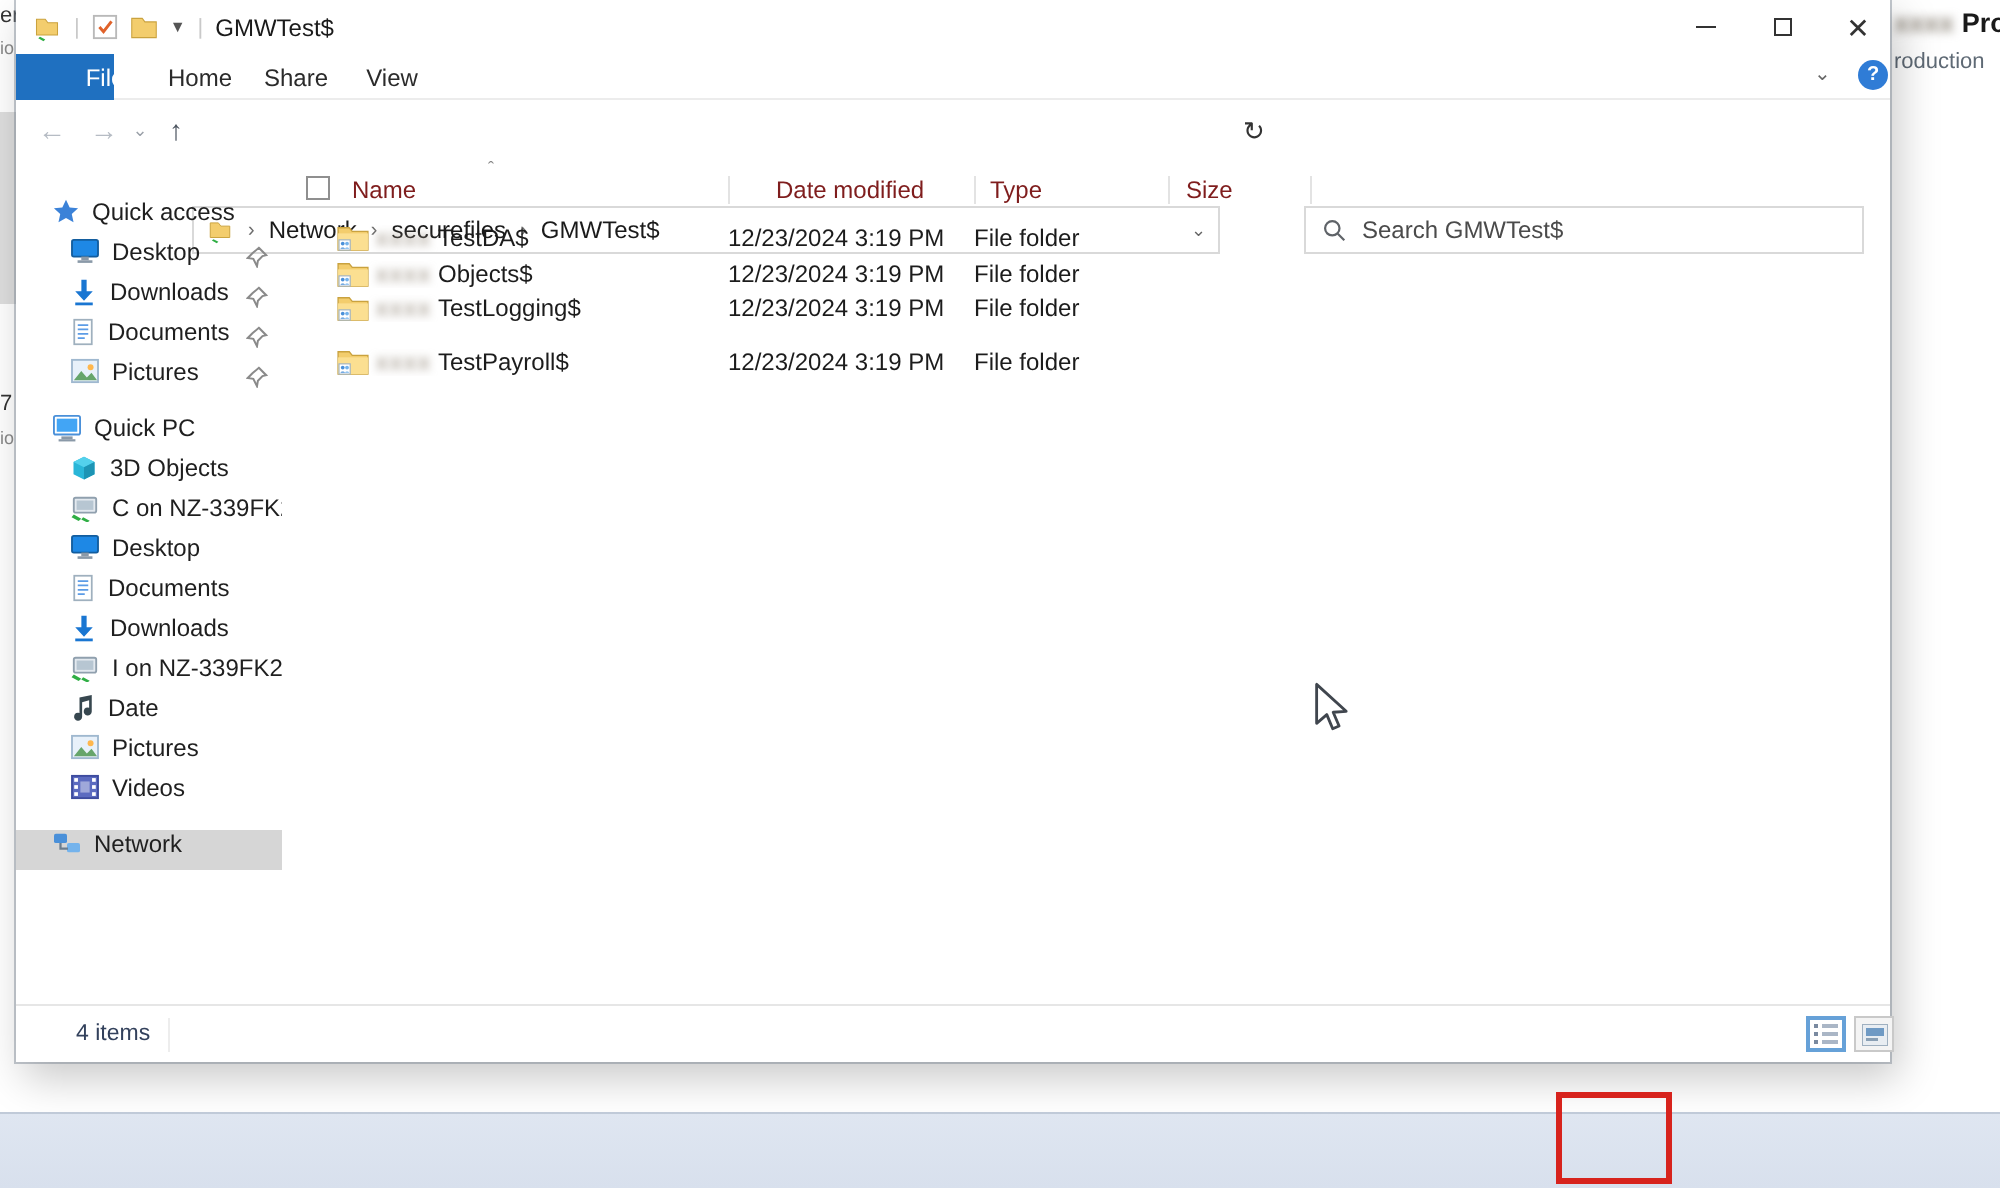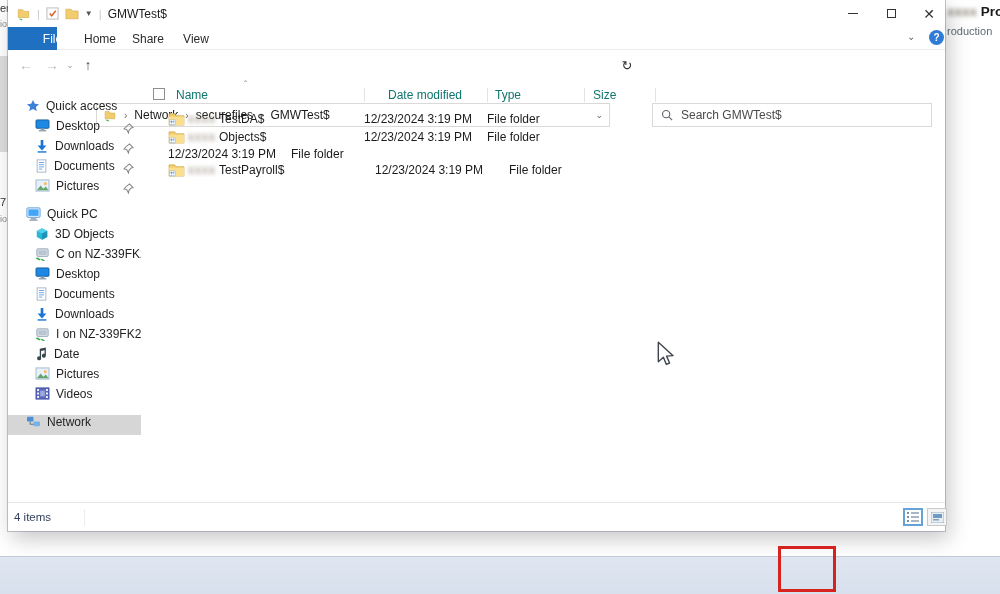--- a/index.html
+++ b/index.html
@@ -25,29 +25,29 @@
   .search-box { position:absolute; left:644px; top:53px; width:280px; height:24px; border:1px solid #d9d9d9; display:flex; align-items:center; padding:0 8px; gap:8px; background:#fff; }
   .search-ph { color:#4b4b4b; }
 
   
   .side-item { position:absolute; left:0; width:133px; height:20px; display:flex; align-items:flex-start; gap:6px; overflow:hidden; white-space:nowrap; }
   .side-item.sel { background:#d6d6d6; }
   .side-item .lbl { font-size:12px; color:#1f1f1f; }
   .pin { position:absolute; left:115px; top:4px; }
 
   
-  .col-head { position:absolute; top:86px; height:18px; color:#0f766e; font-size:12px; display:flex; align-items:center; }
+  .col-head { position:absolute; top:86px; height:18px; color:#7f1d1d; font-size:12px; display:flex; align-items:center; }
   .col-sep { position:absolute; top:88px; width:1px; height:14px; background:#e3e3e3; }
   .file-row { position:absolute; left:160px; height:18px; display:flex; align-items:center; }
   .cell-name { display:flex; align-items:center; gap:3px; width:196px; overflow:hidden; }
   .cell { color:#1c1c1c; font-size:12px; }
   .rowblur { filter:blur(2.1px); color:#94897a; letter-spacing:1px; }
 
   .statusbar { position:absolute; left:0; right:0; bottom:0; height:29px; border-top:1px solid #e6e6e6; }
-  .items-count { position:absolute; left:6px; top:8px; color:#33415c; font-size:11.5px; }
+  .items-count { position:absolute; left:30px; top:8px; color:#33415c; font-size:11.5px; }
 
   
   .taskbar { position:absolute; left:0; top:556px; width:1000px; height:38px;
              background:linear-gradient(#dfe6f1,#d8e0ed); border-top:1px solid rgba(150,160,178,.35); }
   .red-annot { position:absolute; left:778px; top:546px; width:58px; height:46px; border:3px solid #d7231d; z-index:30; }
 </style>
 </head>
 <body>
 
 <div class="abs" style="left:0;top:2px;font-size:11px;color:#333;">er</div>
@@ -349,25 +349,40 @@
             </svg>
           </span>
           <span class="rowblur">xxxx</span>
           <span class="cell">Objects$</span>
         </span>
         <span class="cell" style="width: 123px;">12/23/2024 3:19 PM</span>
         <span class="cell" style="width: 98px;">File folder</span>
         <span class="cell"></span>
       </div>
       <div class="file-row" style="top: 145px;">
+        <span class="cell-name">
+          <span style="display: flex;">
+            <svg width="17" height="14" viewBox="0 0 18 15">
+              <path d="M1 2h6l1.6 2H17v10H1z" fill="#f3cd6d" stroke="#c9a23f" stroke-width=".7"></path>
+              <path d="M1 5h16v9H1z" fill="#fbdf91"></path>
+              <rect x="1.5" y="8.5" width="6" height="5.5" fill="#fff" stroke="#9fb0be" stroke-width=".6"></rect>
+              <circle cx="3.5" cy="10.5" r="1" fill="#4a90d9"></circle>
+              <circle cx="5.8" cy="10.5" r="1" fill="#74b3ec"></circle>
+              <path d="M2.2 13.3c.5-1 2-1 2.6 0z" fill="#4a90d9"></path>
+              <path d="M4.6 13.3c.5-1 2-1 2.4 0z" fill="#74b3ec"></path>
+            </svg>
+          </span>
+          <span class="rowblur">xxxx</span>
+          <span class="cell">TestLogging$</span>
+        </span>
         <span class="cell" style="width: 123px;">12/23/2024 3:19 PM</span>
         <span class="cell" style="width: 98px;">File folder</span>
         <span class="cell"></span>
       </div>
-      <div class="file-row" style="top: 161px; gap: 11px;">
+      <div class="file-row" style="top: 172px;">
         <span class="cell-name">
           <span style="display: flex;">
             <svg width="17" height="14" viewBox="0 0 18 15">
               <path d="M1 2h6l1.6 2H17v10H1z" fill="#f3cd6d" stroke="#c9a23f" stroke-width=".7"></path>
               <path d="M1 5h16v9H1z" fill="#fbdf91"></path>
               <rect x="1.5" y="8.5" width="6" height="5.5" fill="#fff" stroke="#9fb0be" stroke-width=".6"></rect>
               <circle cx="3.5" cy="10.5" r="1" fill="#4a90d9"></circle>
               <circle cx="5.8" cy="10.5" r="1" fill="#74b3ec"></circle>
               <path d="M2.2 13.3c.5-1 2-1 2.6 0z" fill="#4a90d9"></path>
               <path d="M4.6 13.3c.5-1 2-1 2.4 0z" fill="#74b3ec"></path>

